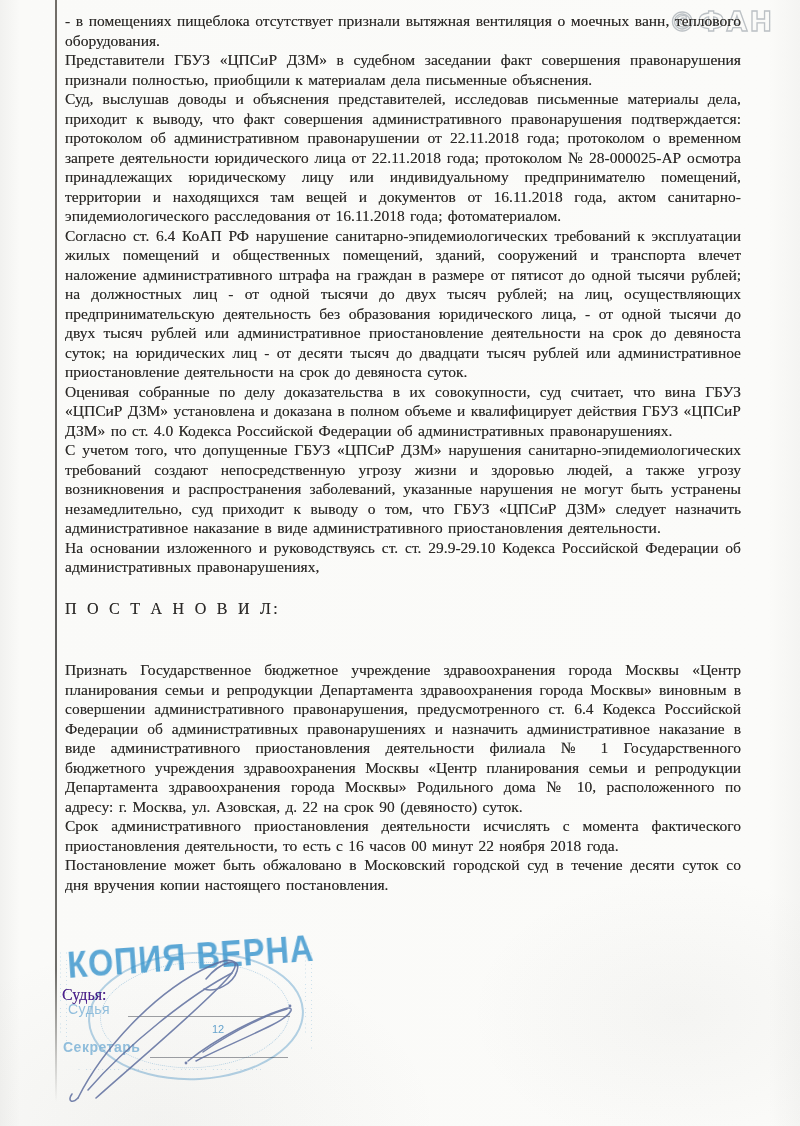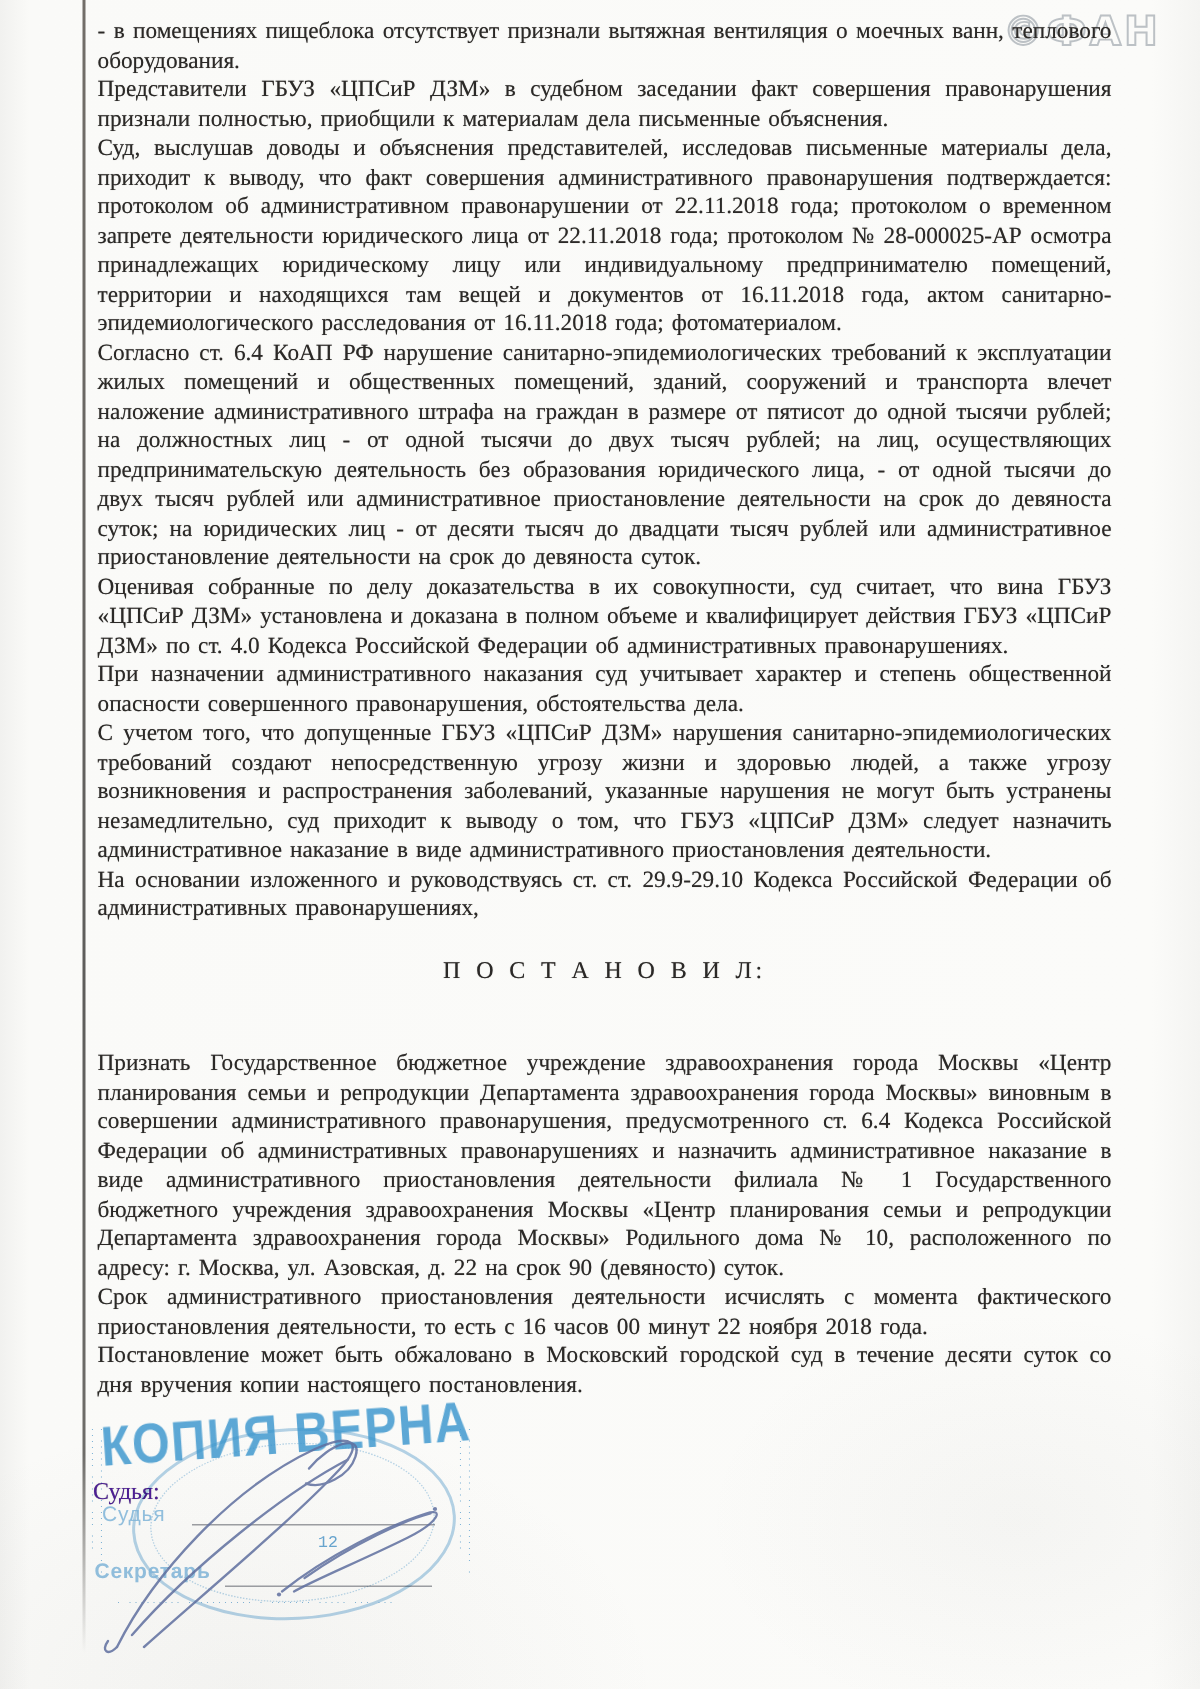--- a/index.html
+++ b/index.html
@@ -25,21 +25,21 @@
     -webkit-text-stroke:1.3px #bcc1c5;
   }
   .content{
     position:absolute;left:65px;top:11px;width:676px;
     color:#2b2927;font-size:15.5px;line-height:19.5px;
     text-align:justify;word-spacing:1.5px;
     text-shadow:0 0 0.5px rgba(43,41,39,0.55);
   }
   .content p{margin:0;}
   .heading{
-    text-align:center;letter-spacing:2.5px;font-size:16px;
+    text-align:left;letter-spacing:2.5px;font-size:16px;
     margin:22px 0 42px;font-weight:normal;
   }
   
   .stamp-cluster{position:absolute;left:0;top:0;mix-blend-mode:multiply;}
   .typed-judge{
     position:absolute;left:62px;top:986px;font-size:16px;color:#4c1d95;
     font-family:"Liberation Serif", serif;text-shadow:0 0 0.5px rgba(43,41,39,0.55);
   }
   .stamp-copy{
     position:absolute;left:66px;top:944px;
@@ -72,42 +72,41 @@
     color:rgba(90,160,210,0.85);font-family:"Liberation Sans", sans-serif;
   }
   .stamp-word{
     position:absolute;font-family:"Liberation Sans", sans-serif;
     color:rgba(130,186,224,0.85);font-size:14px;letter-spacing:0.5px;
   }
   .stamp-word.judge{left:68px;top:1001px;}
   .stamp-word.secretary{left:63px;top:1039px;font-weight:bold;}
   .stamp-number{
     position:absolute;left:212px;top:1023px;
-    font-family:Liberation Mono, monospace;font-size:11px;
+    font-family:Liberation Sans, sans-serif;font-size:11px;
     color:rgba(90,160,210,0.9);
   }
   .sign-line{position:absolute;height:0;border-top:1.2px solid rgba(115,118,125,0.7);}
   .sign-line.judge{left:128px;top:1016px;width:162px;}
   .sign-line.secretary{left:150px;top:1057px;width:138px;}
   .signatures-svg{position:absolute;left:58px;top:948px;}
 </style>
 </head>
 <body>
 
 <div class="scan-line"></div>
 
 <div class="watermark">©ФАН</div>
 
 <div class="content">
   <p>- в помещениях пищеблока отсутствует признали вытяжная вентиляция о моечных ванн, теплового оборудования.</p>
   <p>Представители ГБУЗ «ЦПСиР ДЗМ» в судебном заседании факт совершения правонарушения признали полностью, приобщили к материалам дела письменные объяснения.</p>
   <p>Суд, выслушав доводы и объяснения представителей, исследовав письменные материалы дела, приходит к выводу, что факт совершения административного правонарушения подтверждается: протоколом об административном правонарушении от 22.11.2018 года; протоколом о временном запрете деятельности юридического лица от 22.11.2018 года; протоколом № 28-000025-АР осмотра принадлежащих юридическому лицу или индивидуальному предпринимателю помещений, территории и находящихся там вещей и документов от 16.11.2018 года, актом санитарно-эпидемиологического расследования от 16.11.2018 года; фотоматериалом.</p>
   <p>Согласно ст. 6.4 КоАП РФ нарушение санитарно-эпидемиологических требований к эксплуатации жилых помещений и общественных помещений, зданий, сооружений и транспорта влечет наложение административного штрафа на граждан в размере от пятисот до одной тысячи рублей; на должностных лиц - от одной тысячи до двух тысяч рублей; на лиц, осуществляющих предпринимательскую деятельность без образования юридического лица, - от одной тысячи до двух тысяч рублей или административное приостановление деятельности на срок до девяноста суток; на юридических лиц - от десяти тысяч до двадцати тысяч рублей или административное приостановление деятельности на срок до девяноста суток.</p>
   <p>Оценивая собранные по делу доказательства в их совокупности, суд считает, что вина ГБУЗ «ЦПСиР ДЗМ» установлена и доказана в полном объеме и квалифицирует действия ГБУЗ «ЦПСиР ДЗМ» по ст. 4.0  Кодекса Российской Федерации об административных правонарушениях.</p>
-  <p>При назначении административного наказания суд учитывает характер и степень общественной опасности совершенного правонарушения, обстоятельства дела.</p>
   <p>С учетом того, что допущенные ГБУЗ  «ЦПСиР ДЗМ»  нарушения санитарно-эпидемиологических требований создают непосредственную угрозу жизни и здоровью людей, а также угрозу возникновения и распространения заболеваний,  указанные нарушения не могут быть устранены незамедлительно, суд приходит  к выводу о том, что  ГБУЗ  «ЦПСиР ДЗМ» следует назначить административное наказание    в виде административного приостановления деятельности.</p>
   <p>На основании изложенного и руководствуясь ст. ст. 29.9-29.10 Кодекса Российской Федерации об административных правонарушениях,</p>
   <h2 class="heading">П О С Т А Н О В И Л:</h2>
   <p>Признать Государственное бюджетное учреждение здравоохранения города Москвы «Центр планирования семьи и репродукции Департамента здравоохранения города Москвы» виновным в совершении административного правонарушения, предусмотренного ст. 6.4 Кодекса Российской Федерации об административных правонарушениях и назначить  административное наказание в виде      административного приостановления деятельности    филиала № 1 Государственного бюджетного учреждения здравоохранения Москвы «Центр планирования семьи и репродукции Департамента здравоохранения города Москвы» Родильного дома № 10, расположенного по адресу: г. Москва, ул. Азовская, д. 22  на срок 90 (девяносто) суток.</p>
   <p>Срок административного приостановления деятельности исчислять с момента фактического приостановления деятельности, то есть с 16 часов 00 минут 22 ноября 2018 года.</p>
   <p>Постановление может быть обжаловано в Московский городской суд в течение десяти суток со дня вручения копии настоящего постановления.</p>
 </div>
 
 <div class="typed-judge">Судья:</div>
 <div class="sign-line judge"></div>

